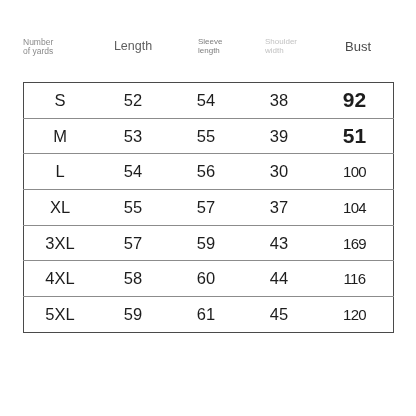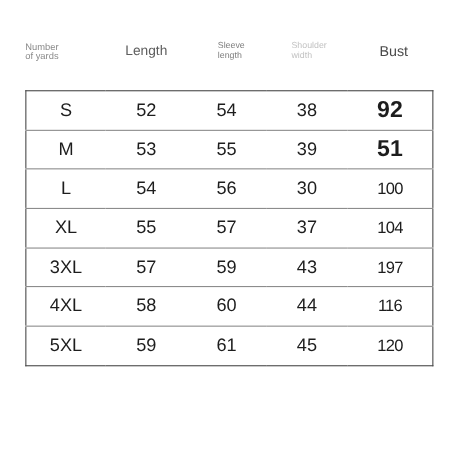--- a/index.html
+++ b/index.html
@@ -180,21 +180,21 @@
           <td class="col-length">55</td>
           <td class="col-sleeve">57</td>
           <td class="col-shoulder">37</td>
           <td class="col-bust cell-bust bust-narrow">104</td>
         </tr>
         <tr>
           <td class="col-size">3XL</td>
           <td class="col-length">57</td>
           <td class="col-sleeve">59</td>
           <td class="col-shoulder">43</td>
-          <td class="col-bust cell-bust bust-narrow">197</td>
+          <td class="col-bust cell-bust bust-narrow">169</td>
         </tr>
         <tr>
           <td class="col-size">4XL</td>
           <td class="col-length">58</td>
           <td class="col-sleeve">60</td>
           <td class="col-shoulder">44</td>
           <td class="col-bust cell-bust bust-narrow">116</td>
         </tr>
         <tr>
           <td class="col-size">5XL</td>

